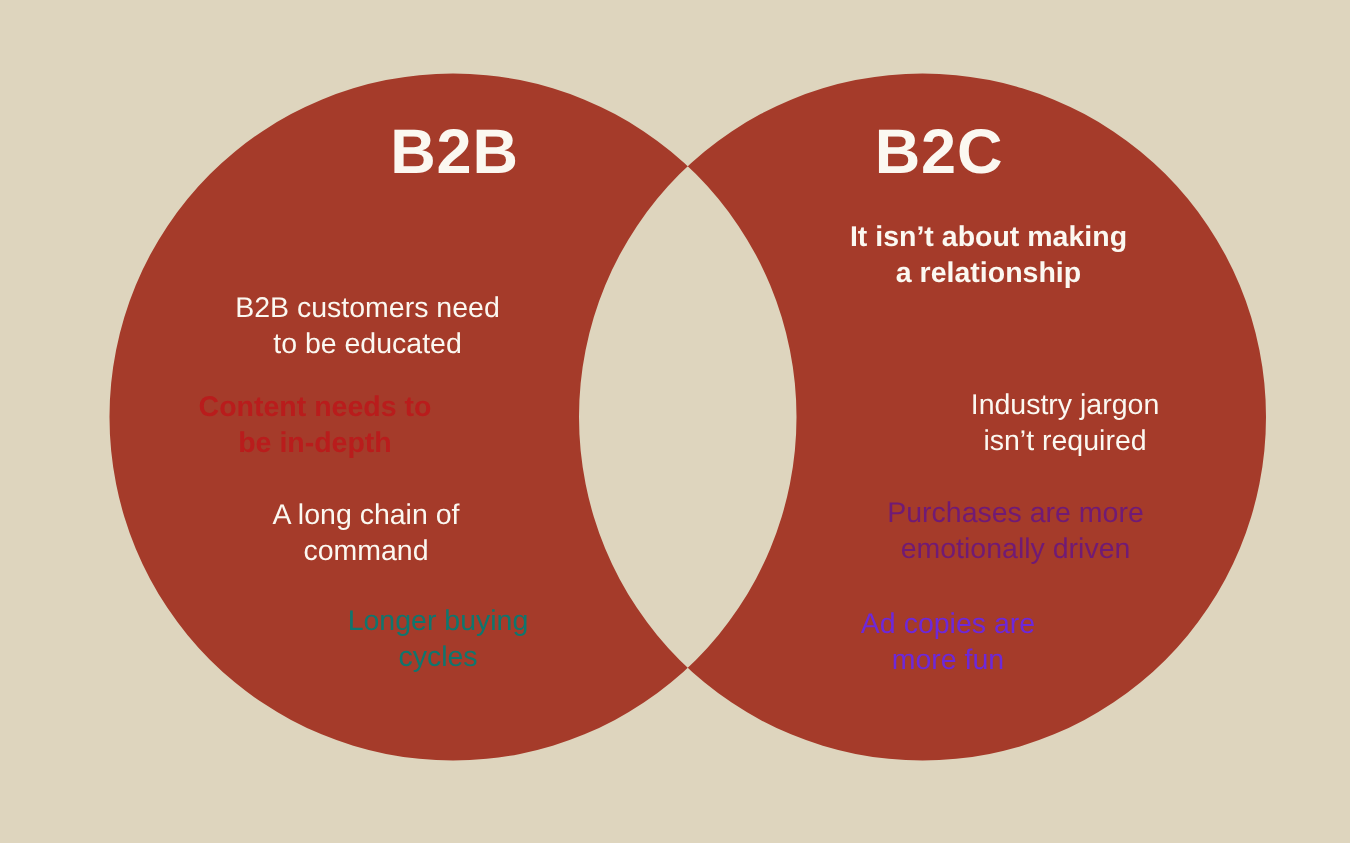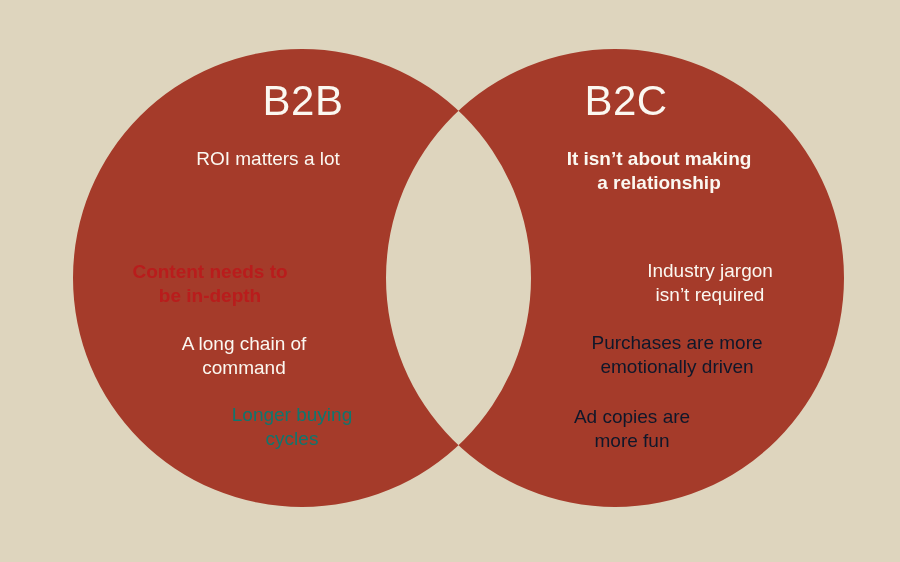--- a/index.html
+++ b/index.html
@@ -22,21 +22,21 @@
   }
   .txt {
     position: absolute;
     transform: translate(-50%, -50%);
     text-align: center;
     white-space: pre-line;
     color: #FBF8F1;
   }
   .circle-title {
     font-size: 42px;
-    font-weight: 400;
+    font-weight: 700;
     letter-spacing: 0.5px;
   }
   .item {
     font-size: 19px;
     font-weight: 500;
     line-height: 24px;
   }
 </style>
 </head>
 <body style="background: rgb(222, 213, 190);">
@@ -44,30 +44,31 @@
 <div class="canvas">
 
   <svg class="venn-svg" viewBox="0 0 900 562" aria-hidden="true">
     <path fill-rule="evenodd" d="M 73 278 A 229 229 0 1 0 531 278 A 229 229 0 1 0 73 278 Z
              M 386 278 A 229 229 0 1 0 844 278 A 229 229 0 1 0 386 278 Z" fill="#A53B2A"></path>
   </svg>
 
   <div class="txt circle-title" style="left: 303px; top: 101px; color: rgb(251, 248, 241);">B2B</div>
   <div class="txt circle-title" style="left: 626px; top: 101px; color: rgb(251, 248, 241); text-align: center;">B2C</div>
 
-  <div class="txt item" style="left: 268px; top: 159px; color: rgb(251, 248, 241);">ROI matters a lot</div>
+  <div class="txt item" style="left: 245px; top: 218px; color: rgb(251, 248, 241);">B2B customers need
+to be educated</div>
   <div class="txt item" style="left: 210px; top: 284px; color: #b91c1c; font-weight: bold;">Content needs to
 be in-depth</div>
   <div class="txt item" style="left: 244px; top: 356px; color: rgb(251, 248, 241);">A long chain of
 command</div>
   <div class="txt item" style="left: 292px; top: 427px; color: #0f766e;">Longer buying
 cycles</div>
 
   <div class="txt item" style="left: 659px; top: 171px; color: rgb(251, 248, 241); font-weight: bold;">It isn’t about making
 a relationship</div>
   <div class="txt item" style="left: 710px; top: 283px; color: rgb(251, 248, 241); text-align: center;">Industry jargon
 isn’t required</div>
-  <div class="txt item" style="left: 677px; top: 355px; color: #0f172a;">Purchases are more
+  <div class="txt item" style="left: 677px; top: 355px; color: #701a75;">Purchases are more
 emotionally driven</div>
-  <div class="txt item" style="left: 632px; top: 429px; color: #0f172a;">Ad copies are
+  <div class="txt item" style="left: 632px; top: 429px; color: #6d28d9;">Ad copies are
 more fun</div>
 
 </div>
 
 </body></html>

